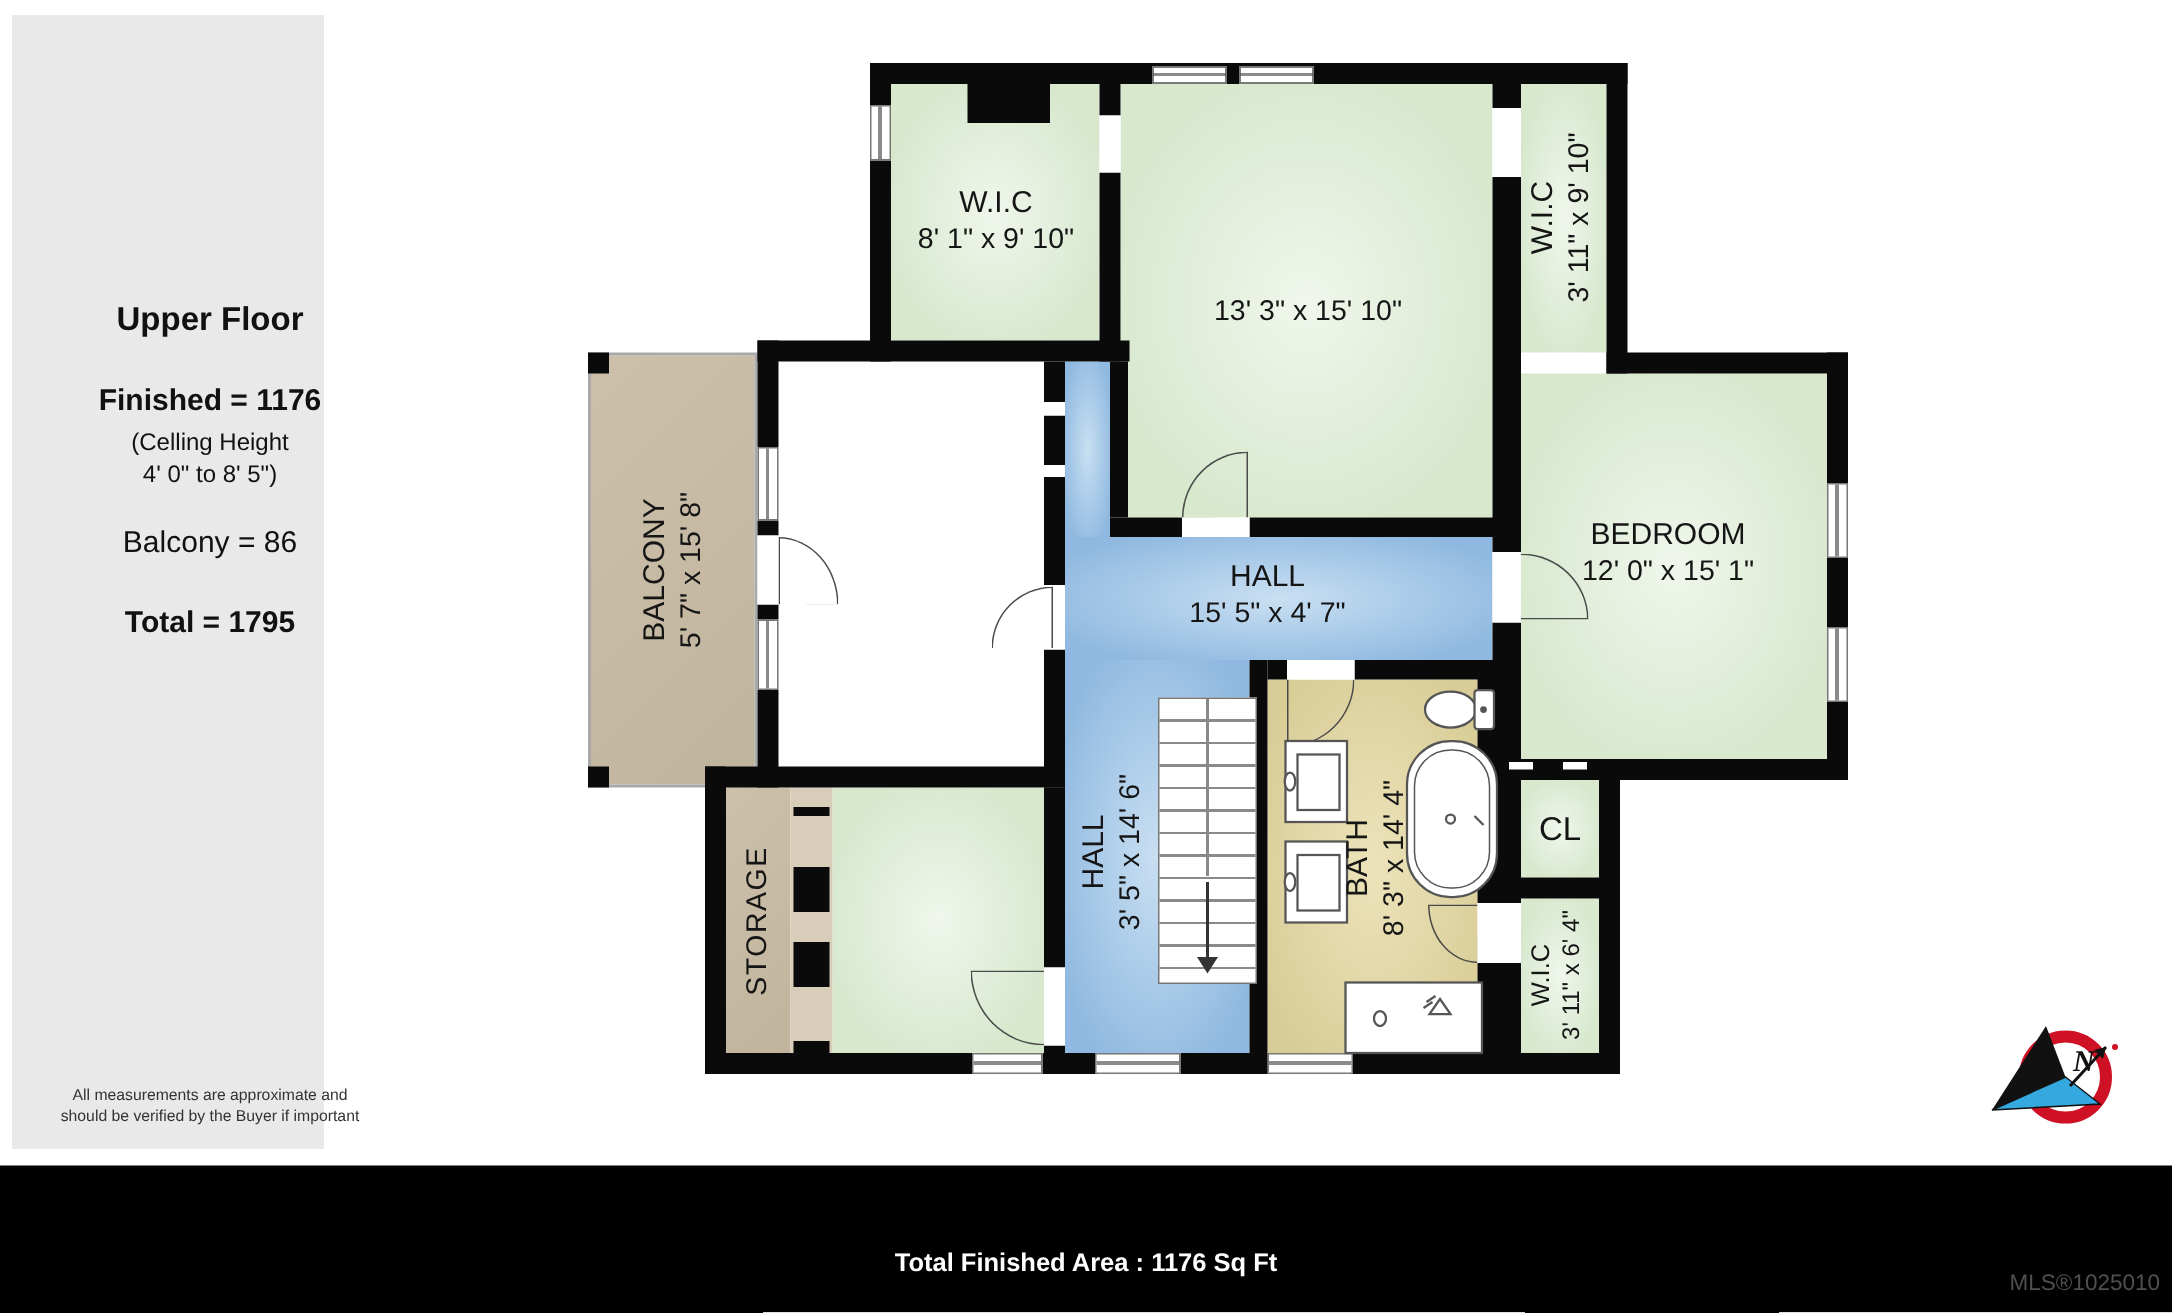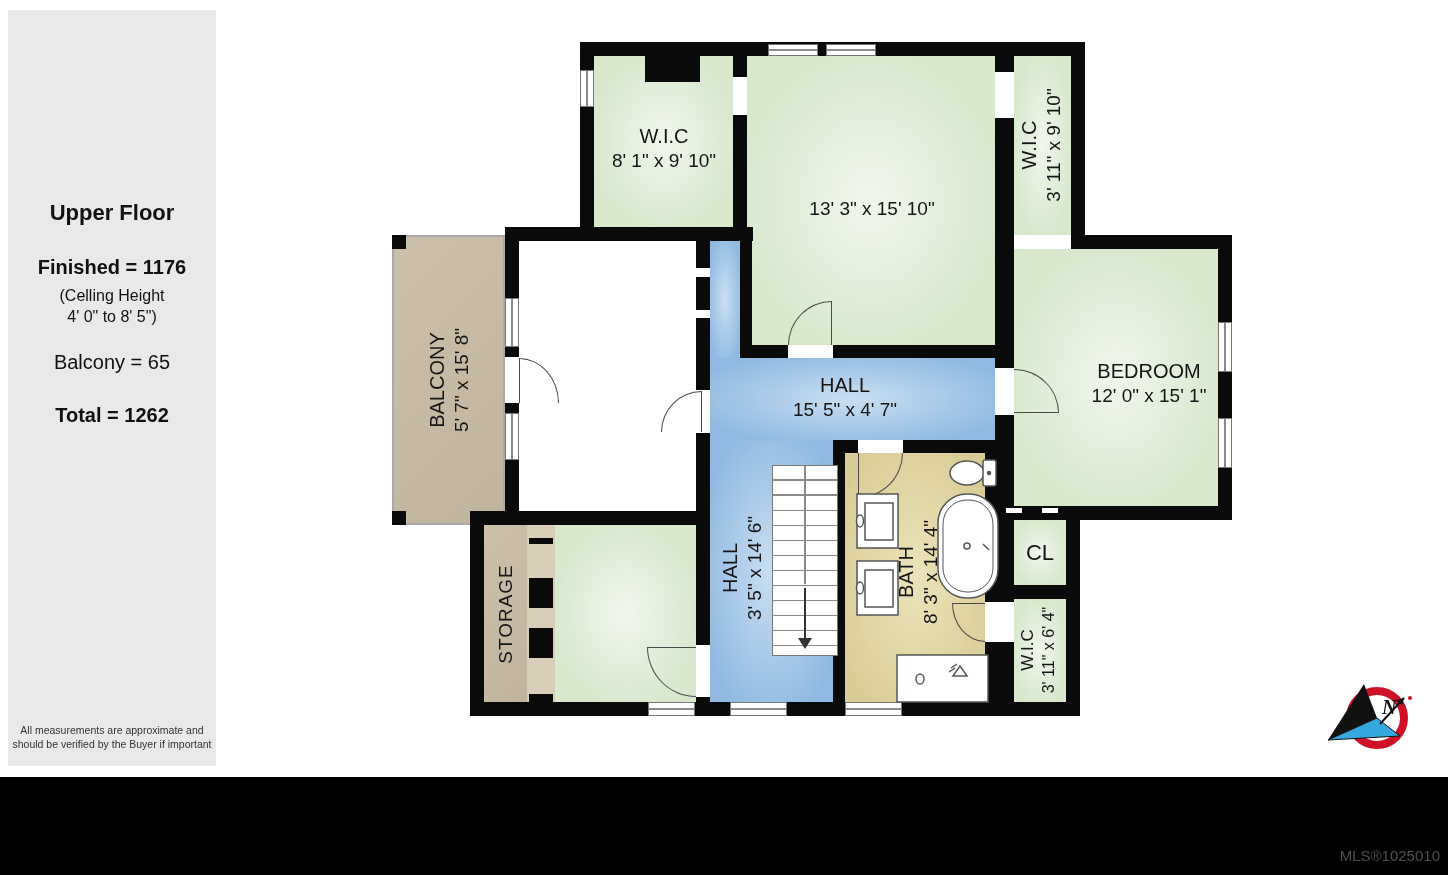--- a/index.html
+++ b/index.html
@@ -1,21 +1,21 @@
 <!DOCTYPE html>
 <html><head>
 <meta charset="utf-8">
 <style>
   html,body{margin:0;padding:0;background:#fff;}
   #screen{position:relative;width:1448px;height:875px;background:#fff;overflow:hidden;
           font-family:"Liberation Sans","DejaVu Sans",sans-serif;}
   .abs{position:absolute;}
   
   #sidebar{position:absolute;left:8px;top:10px;width:208px;height:756px;background:#e9e9e9;}
-  .sb{position:absolute;left:0;width:208px;text-align:center;color:#111;}
+  .sb{position:absolute;left:0;width:208px;text-align:center;color:#111;padding-left:28px;}
   
   .room{position:absolute;}
   .green{background:radial-gradient(ellipse at center,#f0f6ec 0%,#d7e8cd 78%);}
   .blue{background:radial-gradient(ellipse at center,#c9dff2 0%,#8fb9e0 85%);}
   .khaki{background:radial-gradient(ellipse at center,#ece3ba 0%,#d9cd97 85%);}
   .tan{background:linear-gradient(135deg,#ccc0ab 0%,#c1b49d 100%);}
   
   .w{position:absolute;background:#0a0a0a;}
   .th{position:absolute;background:#fff;}
   .win-h{position:absolute;background:linear-gradient(to bottom,#fff 0 38%,#8b8b8b 38% 58%,#fff 58% 100%);border:1px solid #777;box-sizing:border-box;}
@@ -53,22 +53,22 @@
 </head>
 <body>
 
 <div id="screen">
 
   <div id="sidebar">
     <div class="sb" style="top:190px;font-size:22px;font-weight:bold;">Upper Floor</div>
     <div class="sb" style="top:246px;font-size:20px;font-weight:bold;">Finished = 1176</div>
     <div class="sb" style="top:277px;font-size:16px;">(Celling Height</div>
     <div class="sb" style="top:298px;font-size:16px;">4' 0" to 8' 5")</div>
-    <div class="sb" style="top:341px;font-size:20px;">Balcony = 65</div>
-    <div class="sb" style="top:394px;font-size:20px;font-weight:bold;">Total = 1262</div>
+    <div class="sb" style="top:341px;font-size:20px;">Balcony = 86</div>
+    <div class="sb" style="top:394px;font-size:20px;font-weight:bold;">Total = 1795</div>
     <div class="sb" style="top:714px;font-size:10.5px;color:#333;">All measurements are approximate and</div>
     <div class="sb" style="top:728px;font-size:10.5px;color:#333;">should be verified by the Buyer if important</div>
   </div>
 
   <div class="room green" style="left:594px;top:56px;width:139px;height:171px;"></div>
   <div class="room green" style="left:747px;top:56px;width:248px;height:289px;"></div>
   <div class="room green" style="left:1014px;top:56px;width:57px;height:179px;"></div>
   <div class="room green" style="left:1014px;top:249px;width:204px;height:257px;"></div>
   <div class="room green" style="left:1014px;top:520px;width:52px;height:65px;"></div>
   <div class="room green" style="left:1014px;top:599px;width:52px;height:103px;"></div>
@@ -202,21 +202,21 @@
     <span>W.I.C</span>
     <span class="dims">8' 1" x 9' 10"</span>
   </div>
   <div class="room-label" style="left:872px;top:209px;">
     <span class="dims">13' 3" x 15' 10"</span>
   </div>
   <div class="room-label rot" style="left:1041px;top:145px;">
     <span>W.I.C</span>
     <span class="dims">3' 11" x 9' 10"</span>
   </div>
-  <div class="room-label" style="left:1112px;top:383px;margin-left:37px;">
+  <div class="room-label" style="left:1112px;top:369px;">
     <span>BEDROOM</span>
     <span class="dims">12' 0" x 15' 1"</span>
   </div>
   <div class="room-label" style="left:845px;top:397px;">
     <span>HALL</span>
     <span class="dims">15' 5" x 4' 7"</span>
   </div>
   <div class="room-label rot" style="left:742px;top:568px;">
     <span>HALL</span>
     <span class="dims">3' 5" x 14' 6"</span>
@@ -244,16 +244,17 @@
     <circle cx="57" cy="40" r="27" fill="#fff" stroke="#cf1126" stroke-width="8"></circle>
     <polygon points="8,62 44,6 57,40" fill="#111"></polygon>
     <polygon points="8,62 57,40 80,58" fill="#35a8e0" stroke="#111" stroke-width="1"></polygon>
     <line x1="60" y1="46" x2="84" y2="20" stroke="#111" stroke-width="2"></line>
     <polygon points="84,20 76,22 82,28" fill="#111"></polygon>
     <text x="62" y="36" font-size="20" font-style="italic" font-weight="bold" fill="#111" font-family="Liberation Serif, serif">N</text>
     <circle cx="90" cy="20" r="2" fill="#cf1126"></circle>
   </svg>
 
   <div id="footer">
+    <div class="abs" style="left:0;top:55px;width:1448px;text-align:center;font-size:17px;font-weight:bold;">Total Finished Area : 1176 Sq Ft</div>
     <div class="abs" style="right:8px;top:70px;font-size:15px;color:#4f4f4f;">MLS®1025010</div>
   </div>
 
 </div>
 
 </body></html>

